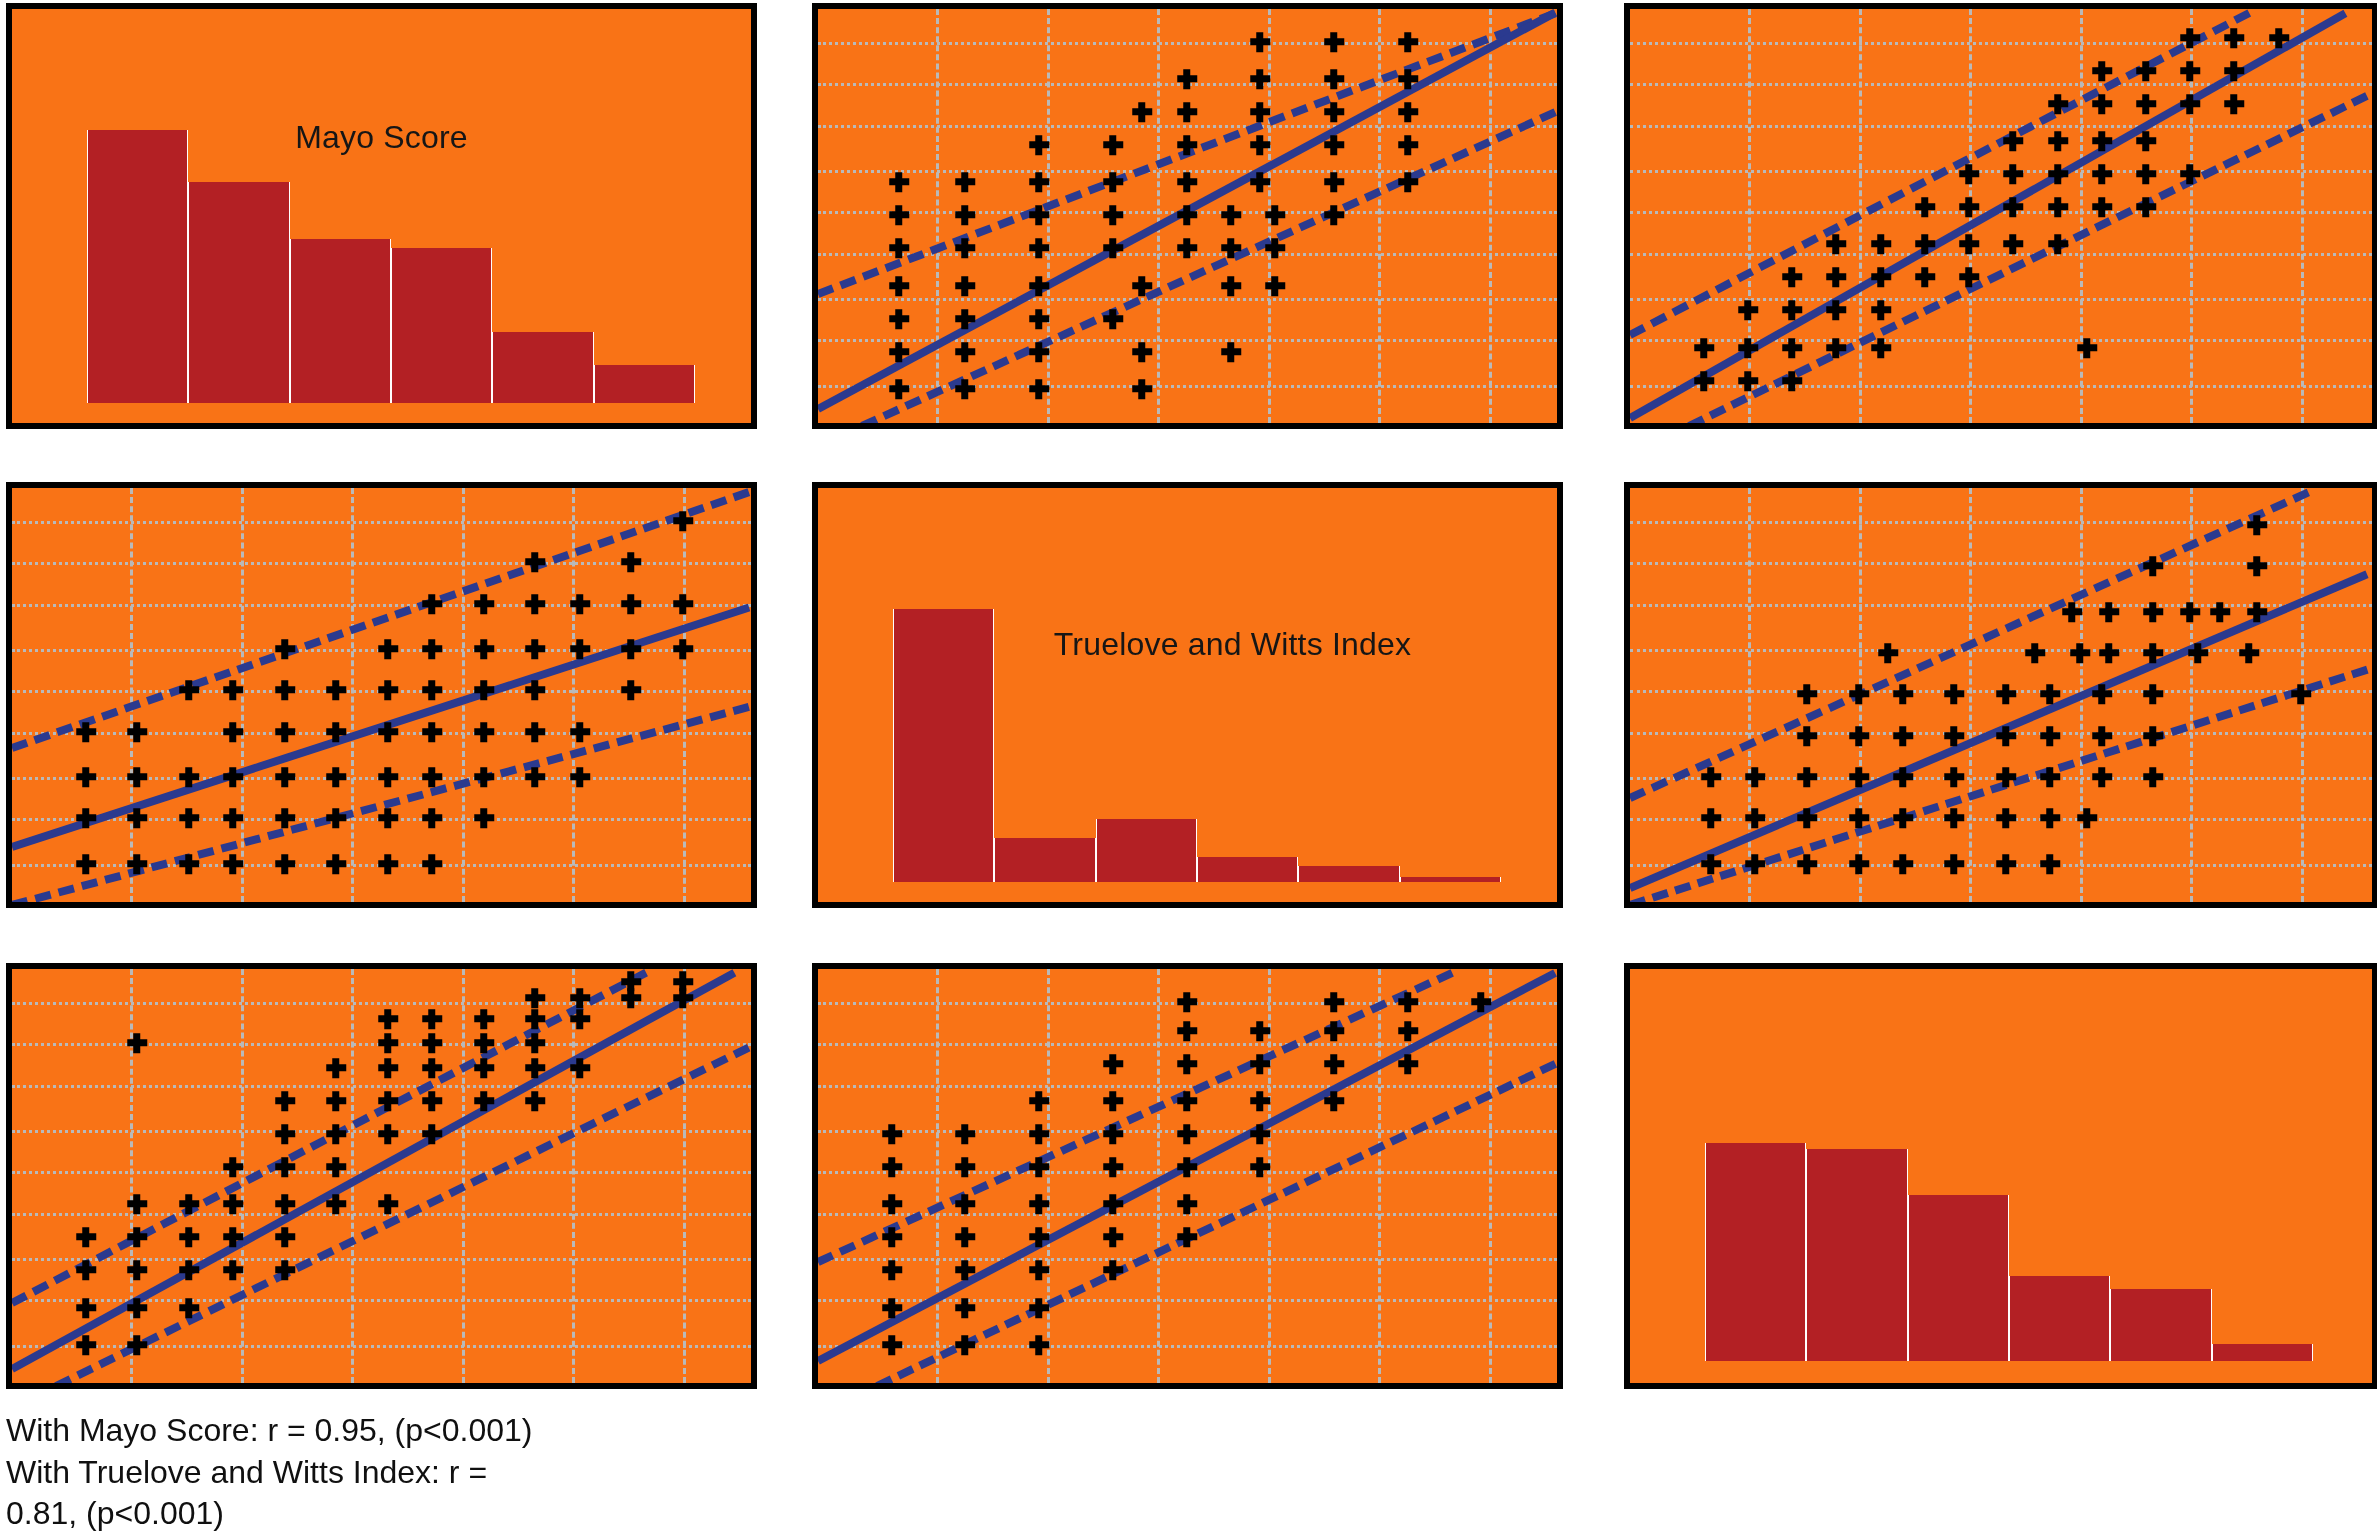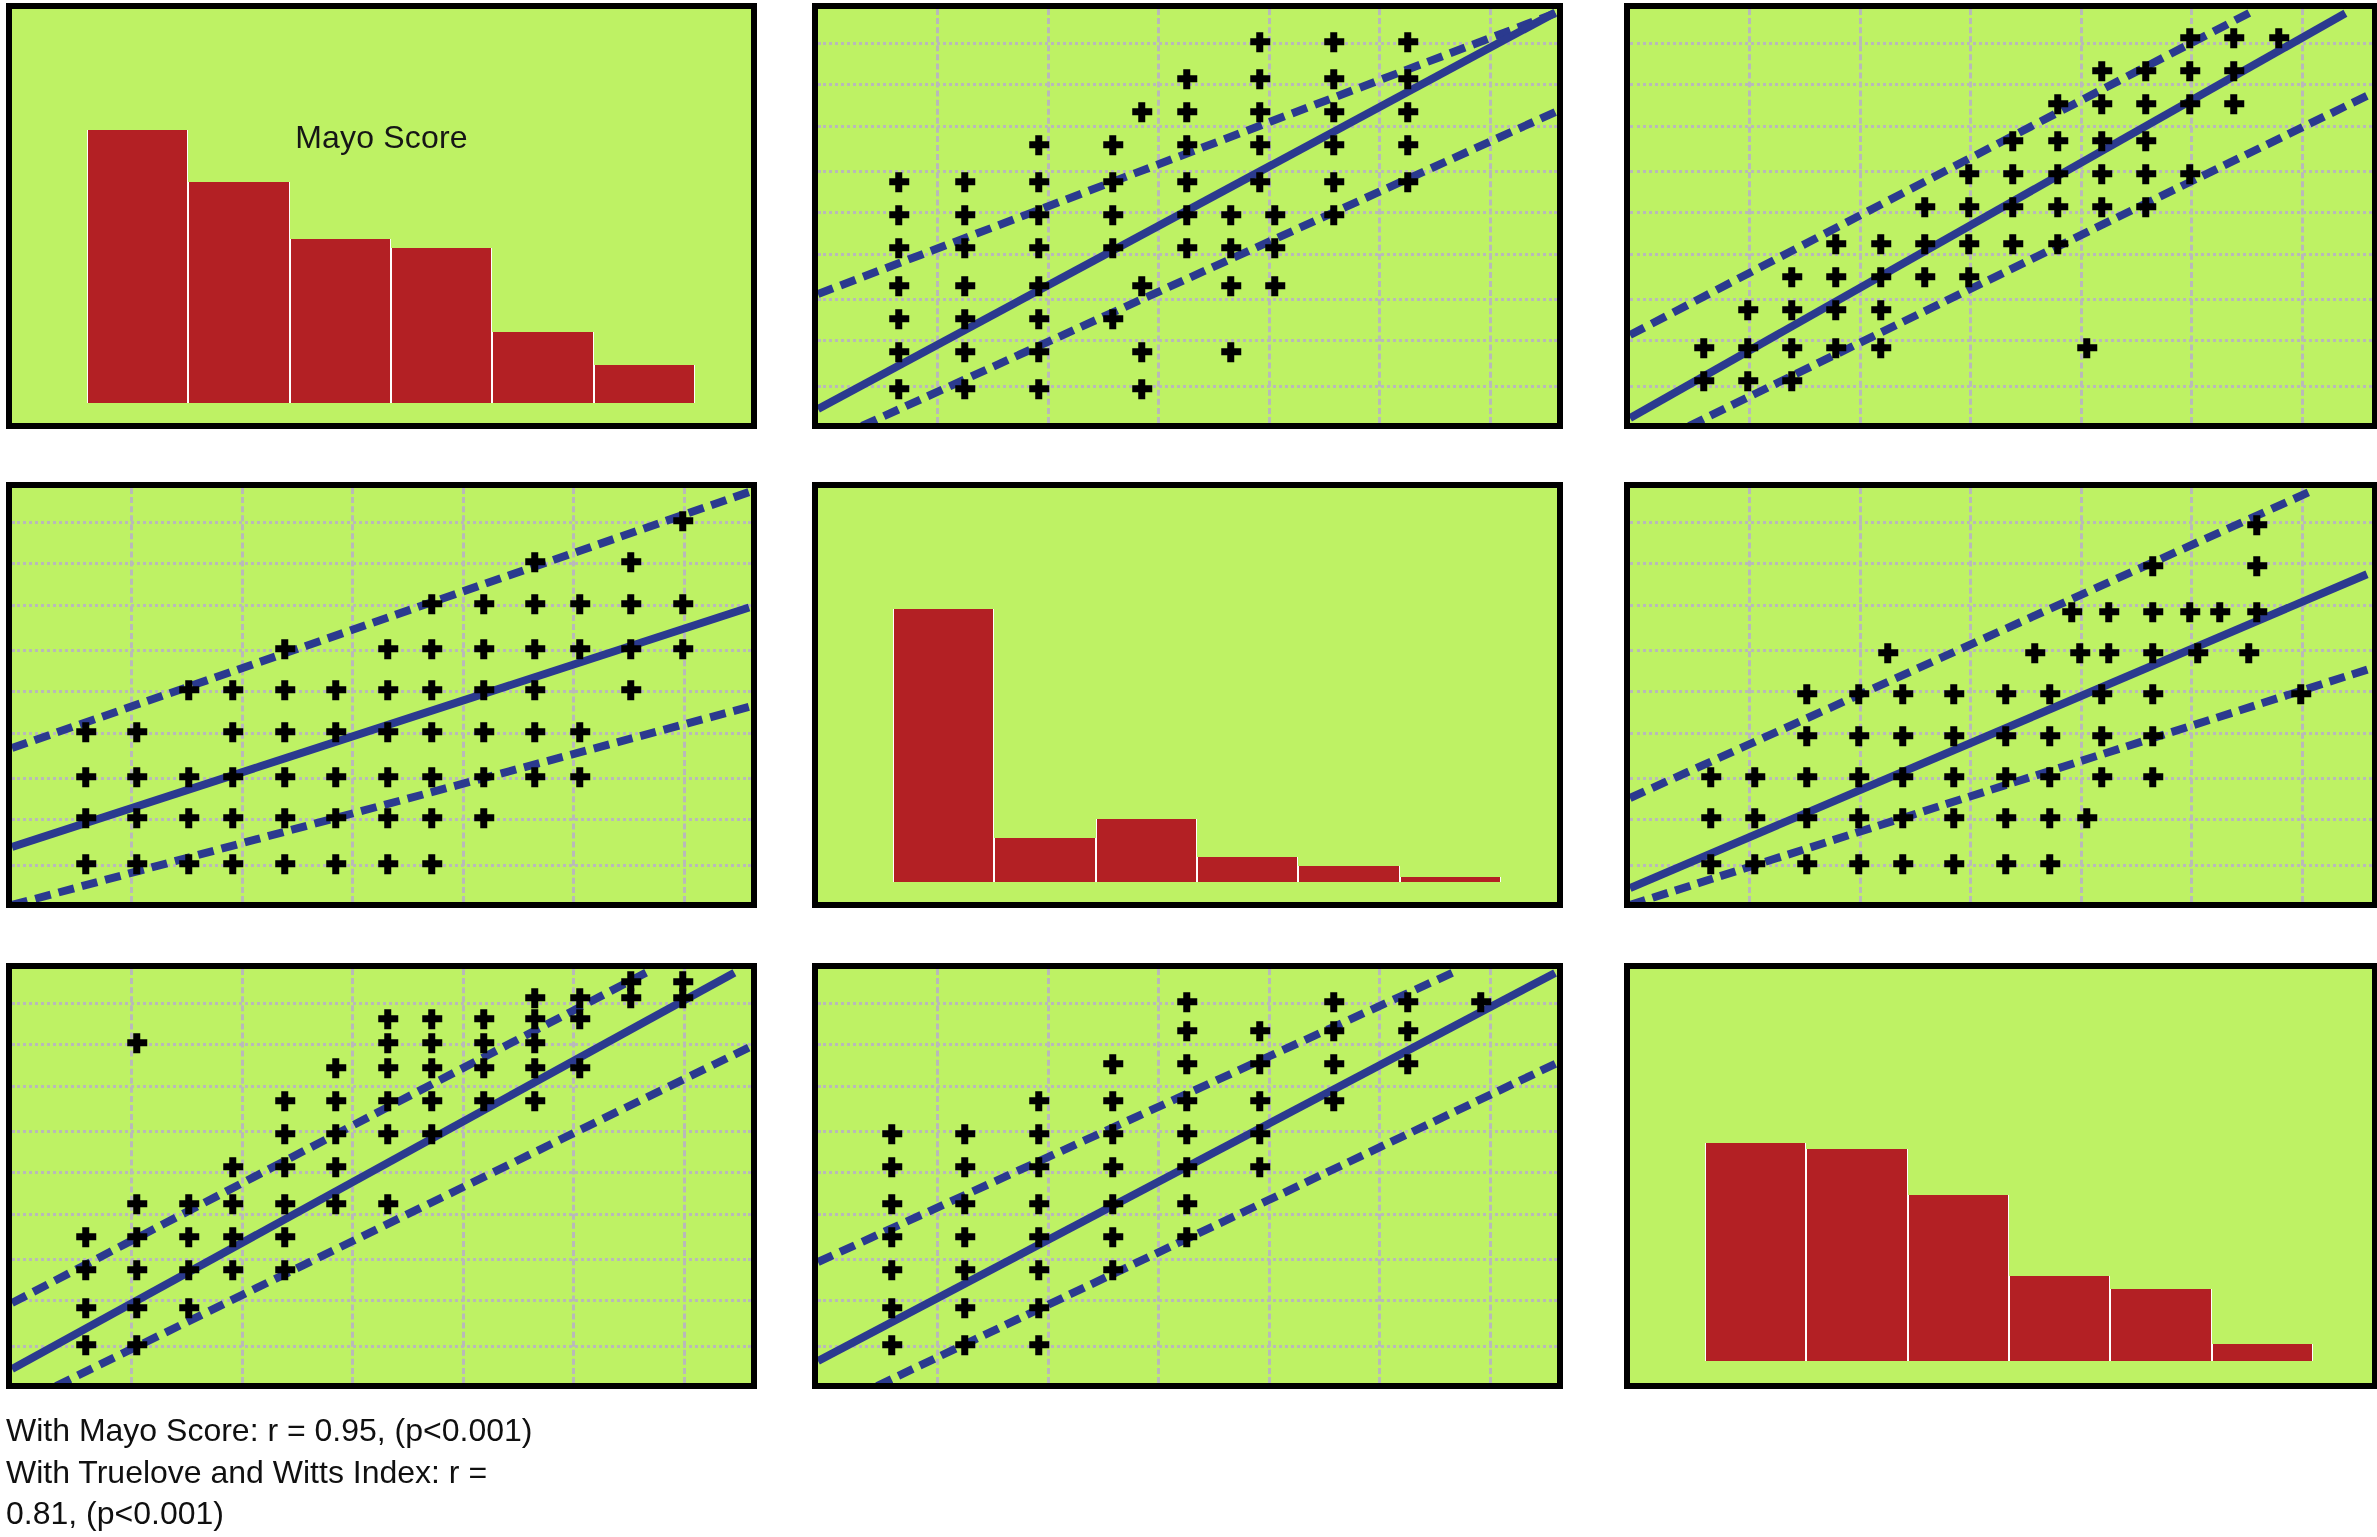--- a/index.html
+++ b/index.html
@@ -21,21 +21,21 @@
     top: 0;
     width: 2377px;
     height: 1396px;
   }
 
   
   .panel {
     position: absolute;
     box-sizing: border-box;
     border: 6.8px solid #000000;
-    background: #bef264;
+    background: #f97316;
     overflow: hidden;
     padding-left: 12px;
   }
 
   
   .hist-title {
     position: absolute;
     left: 0;
     right: 0;
     text-align: center;
@@ -384,20 +384,21 @@
         <div class="marker" style="left: 568px; top: 116px;"></div>
         <div class="marker" style="left: 619px; top: 116px;"></div>
         <div class="marker" style="left: 671px; top: 116px;"></div>
         <div class="marker" style="left: 523px; top: 74px;"></div>
         <div class="marker" style="left: 619px; top: 74px;"></div>
         <div class="marker" style="left: 671px; top: 33px;"></div>
       </div>
   </div>
 
   <div class="panel" style="left:812px; top:482px; width:751px; height:426px;">
+    <div class="hist-title" style="top:138px; left:90px; right:0px; text-align:center;">Truelove and Witts Index</div>
     <div class="hist-bars" id="bars-hist-truelove" style="left:75px; bottom:20px; width:608px; height:300px;">
         <div class="bar" style="width: 16.6667%; height: 90.9091%;"></div>
         <div class="bar" style="width: 16.6667%; height: 14.5455%;"></div>
         <div class="bar" style="width: 16.6667%; height: 20.9091%;"></div>
         <div class="bar" style="width: 16.6667%; height: 8.18182%;"></div>
         <div class="bar" style="width: 16.6667%; height: 5.45455%;"></div>
         <div class="bar" style="width: 16.6667%; height: 1.81818%;"></div>
       </div>
   </div>
 

